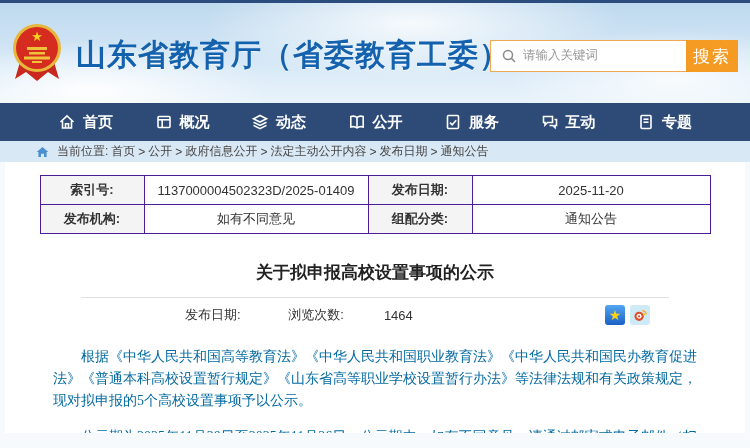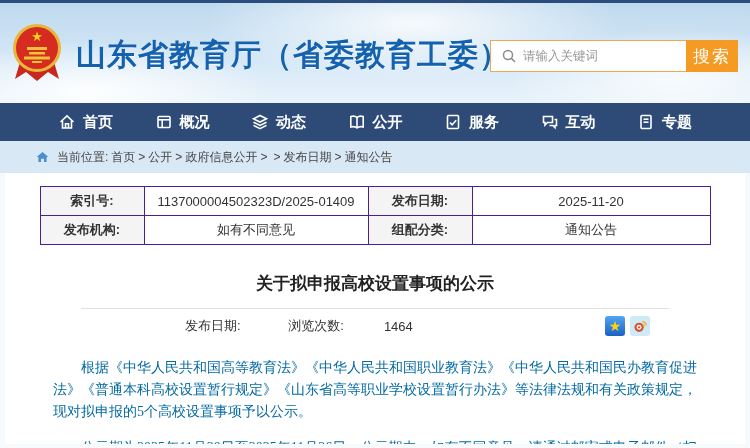--- a/index.html
+++ b/index.html
@@ -19,35 +19,35 @@
       linear-gradient(180deg, #bed9ee 0%, #d4e7f6 55%, #e9f3fb 100%);
   }
   .brand { position: absolute; left: 10px; top: 19px; display: flex; align-items: center; gap: 12px; cursor: pointer; }
   .brand-title { font-size: 30px; font-weight: bold; color: #1462ae; letter-spacing: 1px;
                  text-shadow: 0 1px 0 rgba(255,255,255,.6); white-space: nowrap; }
 
   .search-box { position: absolute; right: 12px; top: 37px; width: 248px; height: 32px;
                 background: #fff; border: 1px solid #f0a852; display: flex; align-items: center; }
   .search-box .mag { margin: 0 6px 0 10px; flex: 0 0 auto; display: flex; }
   .search-input { flex: 1; min-width: 0; border: none; outline: none; background: transparent;
-                  font-size: 12.5px; color: #333; font-family: Liberation Serif, serif; }
+                  font-size: 12.5px; color: #333; font-family: Liberation Mono, monospace; }
   .search-input::placeholder { color: #999; }
   .search-btn { flex: 0 0 52px; height: 32px; margin: -1px -1px -1px 0; border: none;
                 background: #f59a23; color: #fff; font-size: 17px; font-family: inherit;
                 letter-spacing: 2px; cursor: pointer; }
 
   
   .navbar { height: 38px; background: #2d4b76; display: flex; align-items: center;
             justify-content: space-between; padding: 0 58px; }
   .nav-item { display: flex; align-items: center; gap: 7px; color: #fff; font-size: 15px;
               font-weight: bold; text-decoration: none; cursor: pointer; white-space: nowrap; }
   .nav-item svg { display: block; }
 
   
-  .crumb-bar { height: 32px; background: #d9e8f5; display: flex; align-items: center;
+  .crumb-bar { height: 21px; background: #d9e8f5; display: flex; align-items: center;
                padding-left: 36px; font-size: 12px; color: #454545; }
   .crumb-bar .home-glyph { margin-right: 8px; display: flex; }
   .crumb { color: #454545; text-decoration: none; cursor: pointer; }
   .crumb-sep { margin: 0 3px; color: #454545; }
   .crumb-prefix { margin-right: 3px; }
 
   
   .content { margin: 0 5px; background: #fff; height: 271px; overflow: hidden; }
 
   table.meta-table { width: 670px; margin: 13px auto 0; border-collapse: collapse; table-layout: fixed; }
@@ -190,20 +190,21 @@
           <path d="M6.5 1 L12.3 6 H10.6 V11 H8 V7.8 H5 V11 H2.4 V6 H0.7 Z" fill="#4a8fd0"></path>
         </svg>
     </span>
     <span class="crumb-prefix">当前位置:</span>
     <a class="crumb">首页</a>
     <span class="crumb-sep">&gt;</span>
     <a class="crumb">公开</a>
     <span class="crumb-sep">&gt;</span>
     <a class="crumb">政府信息公开</a>
     <span class="crumb-sep">&gt;</span>
+    <a class="crumb">法定主动公开内容</a>
     <span class="crumb-sep">&gt;</span>
     <a class="crumb">发布日期</a>
     <span class="crumb-sep">&gt;</span>
     <a class="crumb">通知公告</a>
   </div>
 
   <div class="content">
 
     <table class="meta-table">
       <colgroup>

